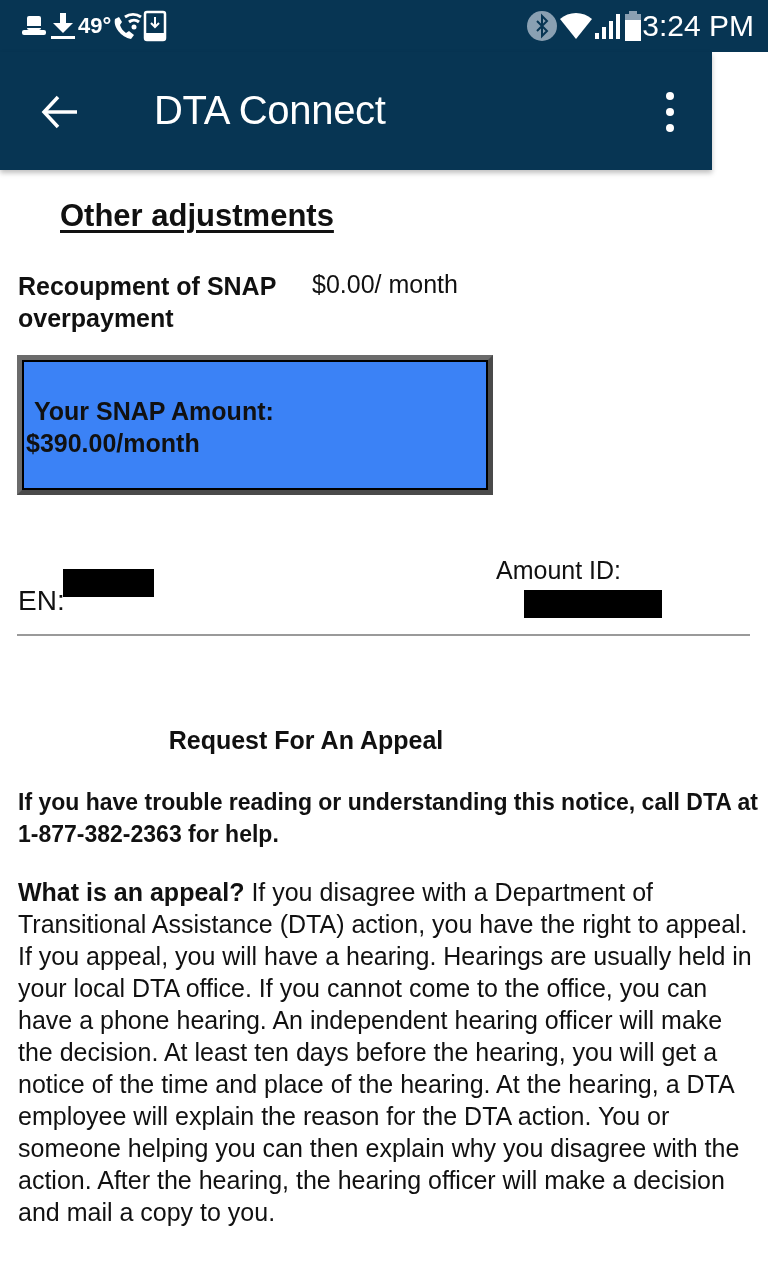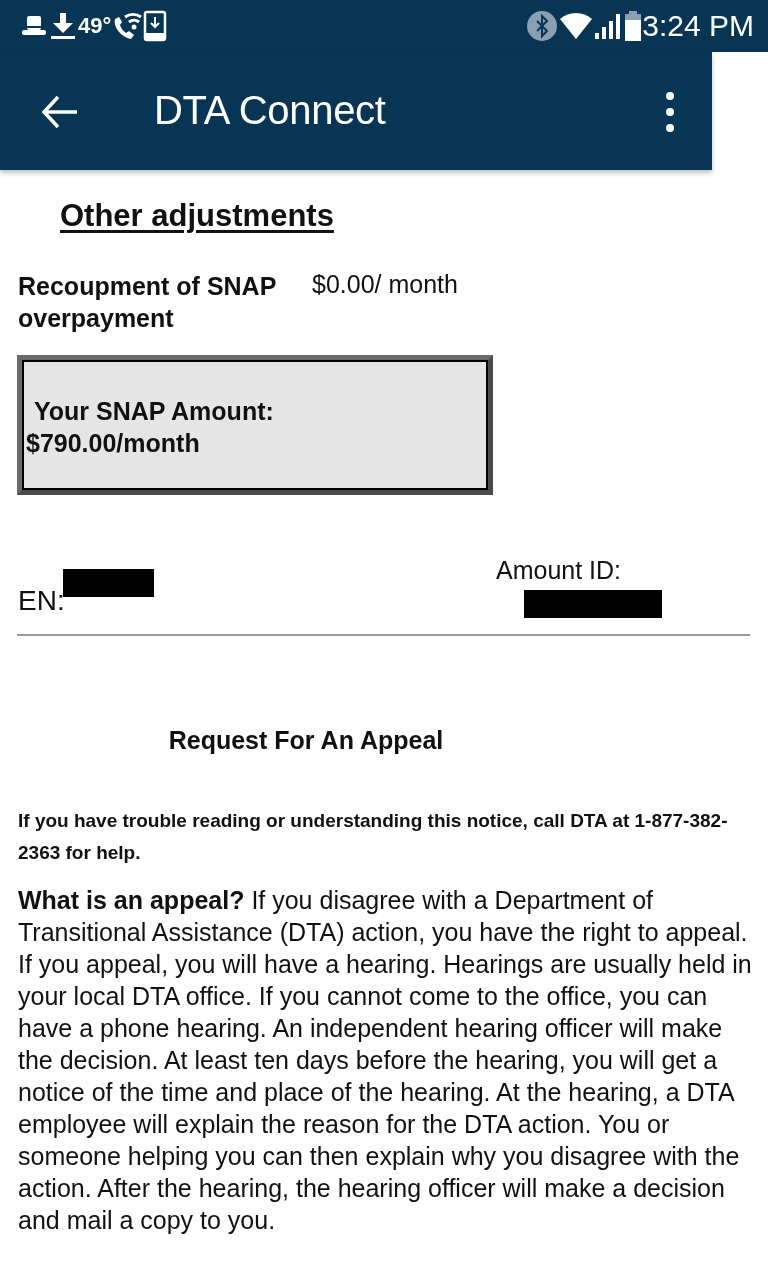--- a/index.html
+++ b/index.html
@@ -41,47 +41,47 @@
   }
   .adj-value {
     position: absolute; left: 312px; top: 100px;
     font-size: 25px;
   }
 
   .snap-box {
     position: absolute; left: 17px; top: 185px; width: 476px; height: 140px;
     border: 5px solid #4a4a4a;
     border-top-color: #6b6b6b; border-left-color: #6b6b6b;
-    background: #e5e5e5;
+    background: #3b82f6;
   }
   .snap-box-inner {
     position: absolute; left: 0; top: 0; right: 0; bottom: 0;
     border: 2px solid #000;
   }
   .snap-line1 { position: absolute; left: 10px; top: 35px; font-size: 25px; font-weight: bold; }
   .snap-line2 { position: absolute; left: 2px; top: 67px; font-size: 25px; font-weight: bold; }
 
   .en-label { position: absolute; left: 18px; top: 415px; font-size: 28px; }
   .en-redact { position: absolute; left: 63px; top: 399px; width: 91px; height: 28px; background: #000; }
   .agency-label { position: absolute; left: 496px; top: 386px; font-size: 25px; }
   .agency-redact { position: absolute; left: 524px; top: 420px; width: 138px; height: 28px; background: #000; }
 
   .divider { position: absolute; left: 17px; top: 464px; width: 733px; height: 2px; background: #9a9a9a; }
 
   .appeal-title {
     position: absolute; left: 0; top: 556px; width: 612px; text-align: center;
     font-size: 25px; font-weight: bold;
   }
   .trouble-text {
-    position: absolute; left: 18px; top: 635px; width: 740px;
-    font-size: 19px; font-weight: bold; line-height: 32px;
+    position: absolute; left: 18px; top: 616px; width: 740px;
+    font-size: 23px; font-weight: bold; line-height: 32px;
   }
   .appeal-body {
     position: absolute; left: 18px; top: 706px; width: 735px;
-    font-size: 25px; line-height: 32px; margin-top: 8px;
+    font-size: 25px; line-height: 32px;
   }
   .appeal-body b { font-weight: bold; }
 </style>
 </head>
 <body>
 
 <div class="status-bar">
   <div class="status-left">
     <span class="sb-icon">
       <svg width="28" height="24" viewBox="0 0 28 24">
@@ -163,21 +163,21 @@
 
 <div class="content">
   <div class="section-title">Other adjustments</div>
 
   <div class="adj-label">Recoupment of SNAP overpayment</div>
   <div class="adj-value">$0.00/ month</div>
 
   <div class="snap-box">
     <div class="snap-box-inner">
       <div class="snap-line1">Your SNAP Amount:</div>
-      <div class="snap-line2">$790.00/month</div>
+      <div class="snap-line2">$390.00/month</div>
     </div>
   </div>
 
   <div class="en-label">EN:</div>
   <div class="en-redact"></div>
 
   <div class="agency-label">Amount ID:</div>
   <div class="agency-redact"></div>
 
   <div class="divider"></div>

